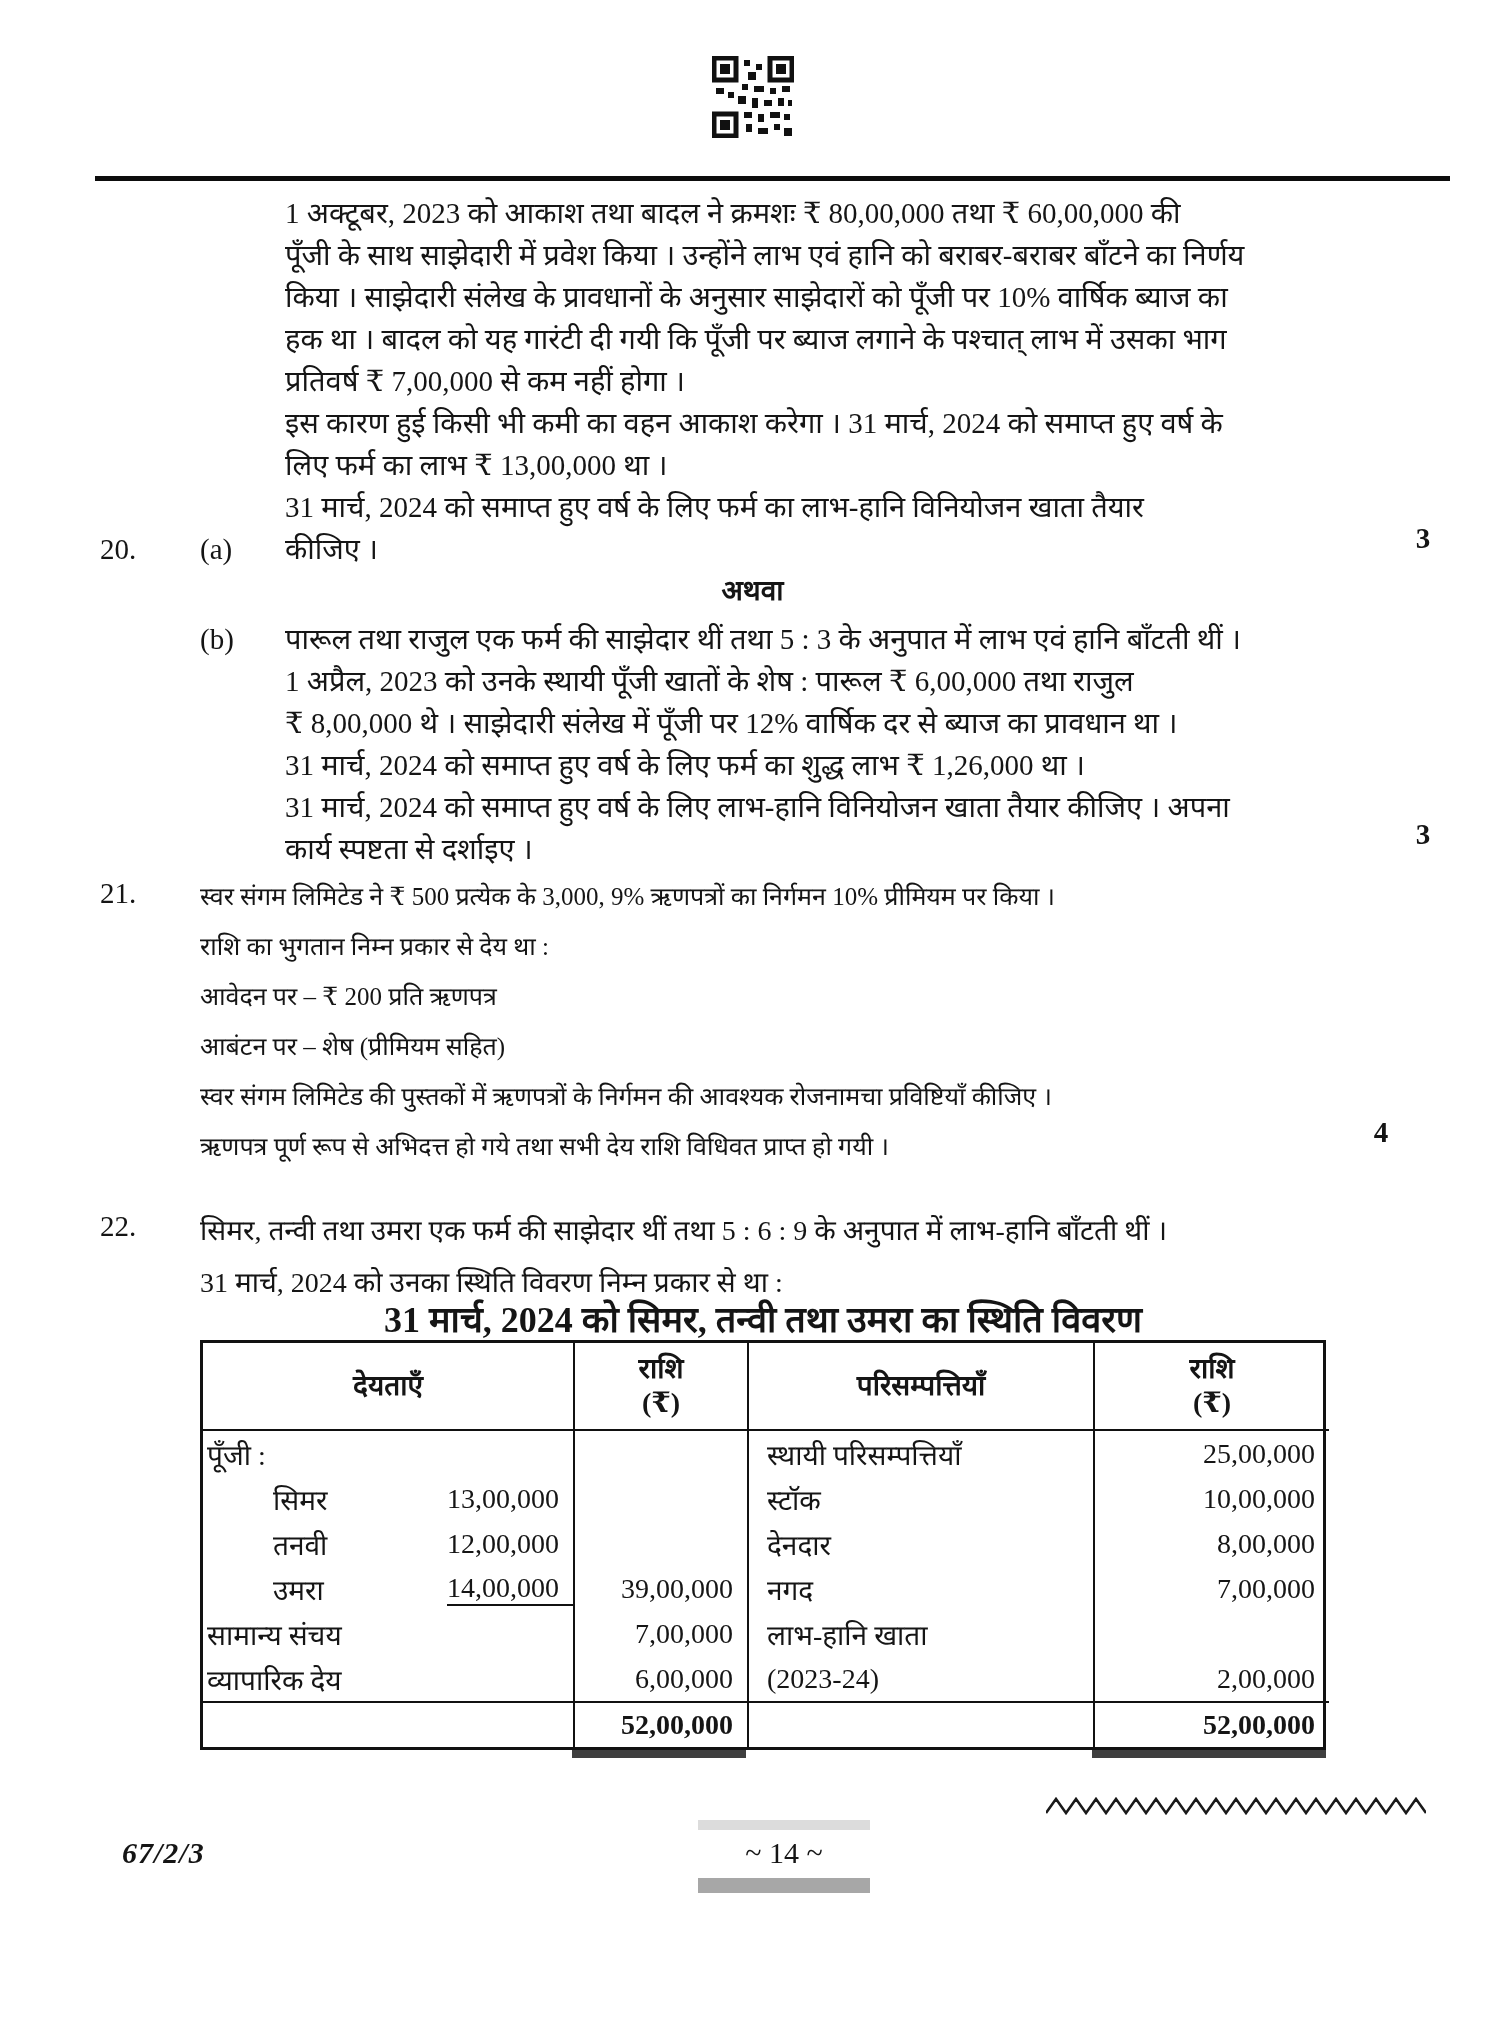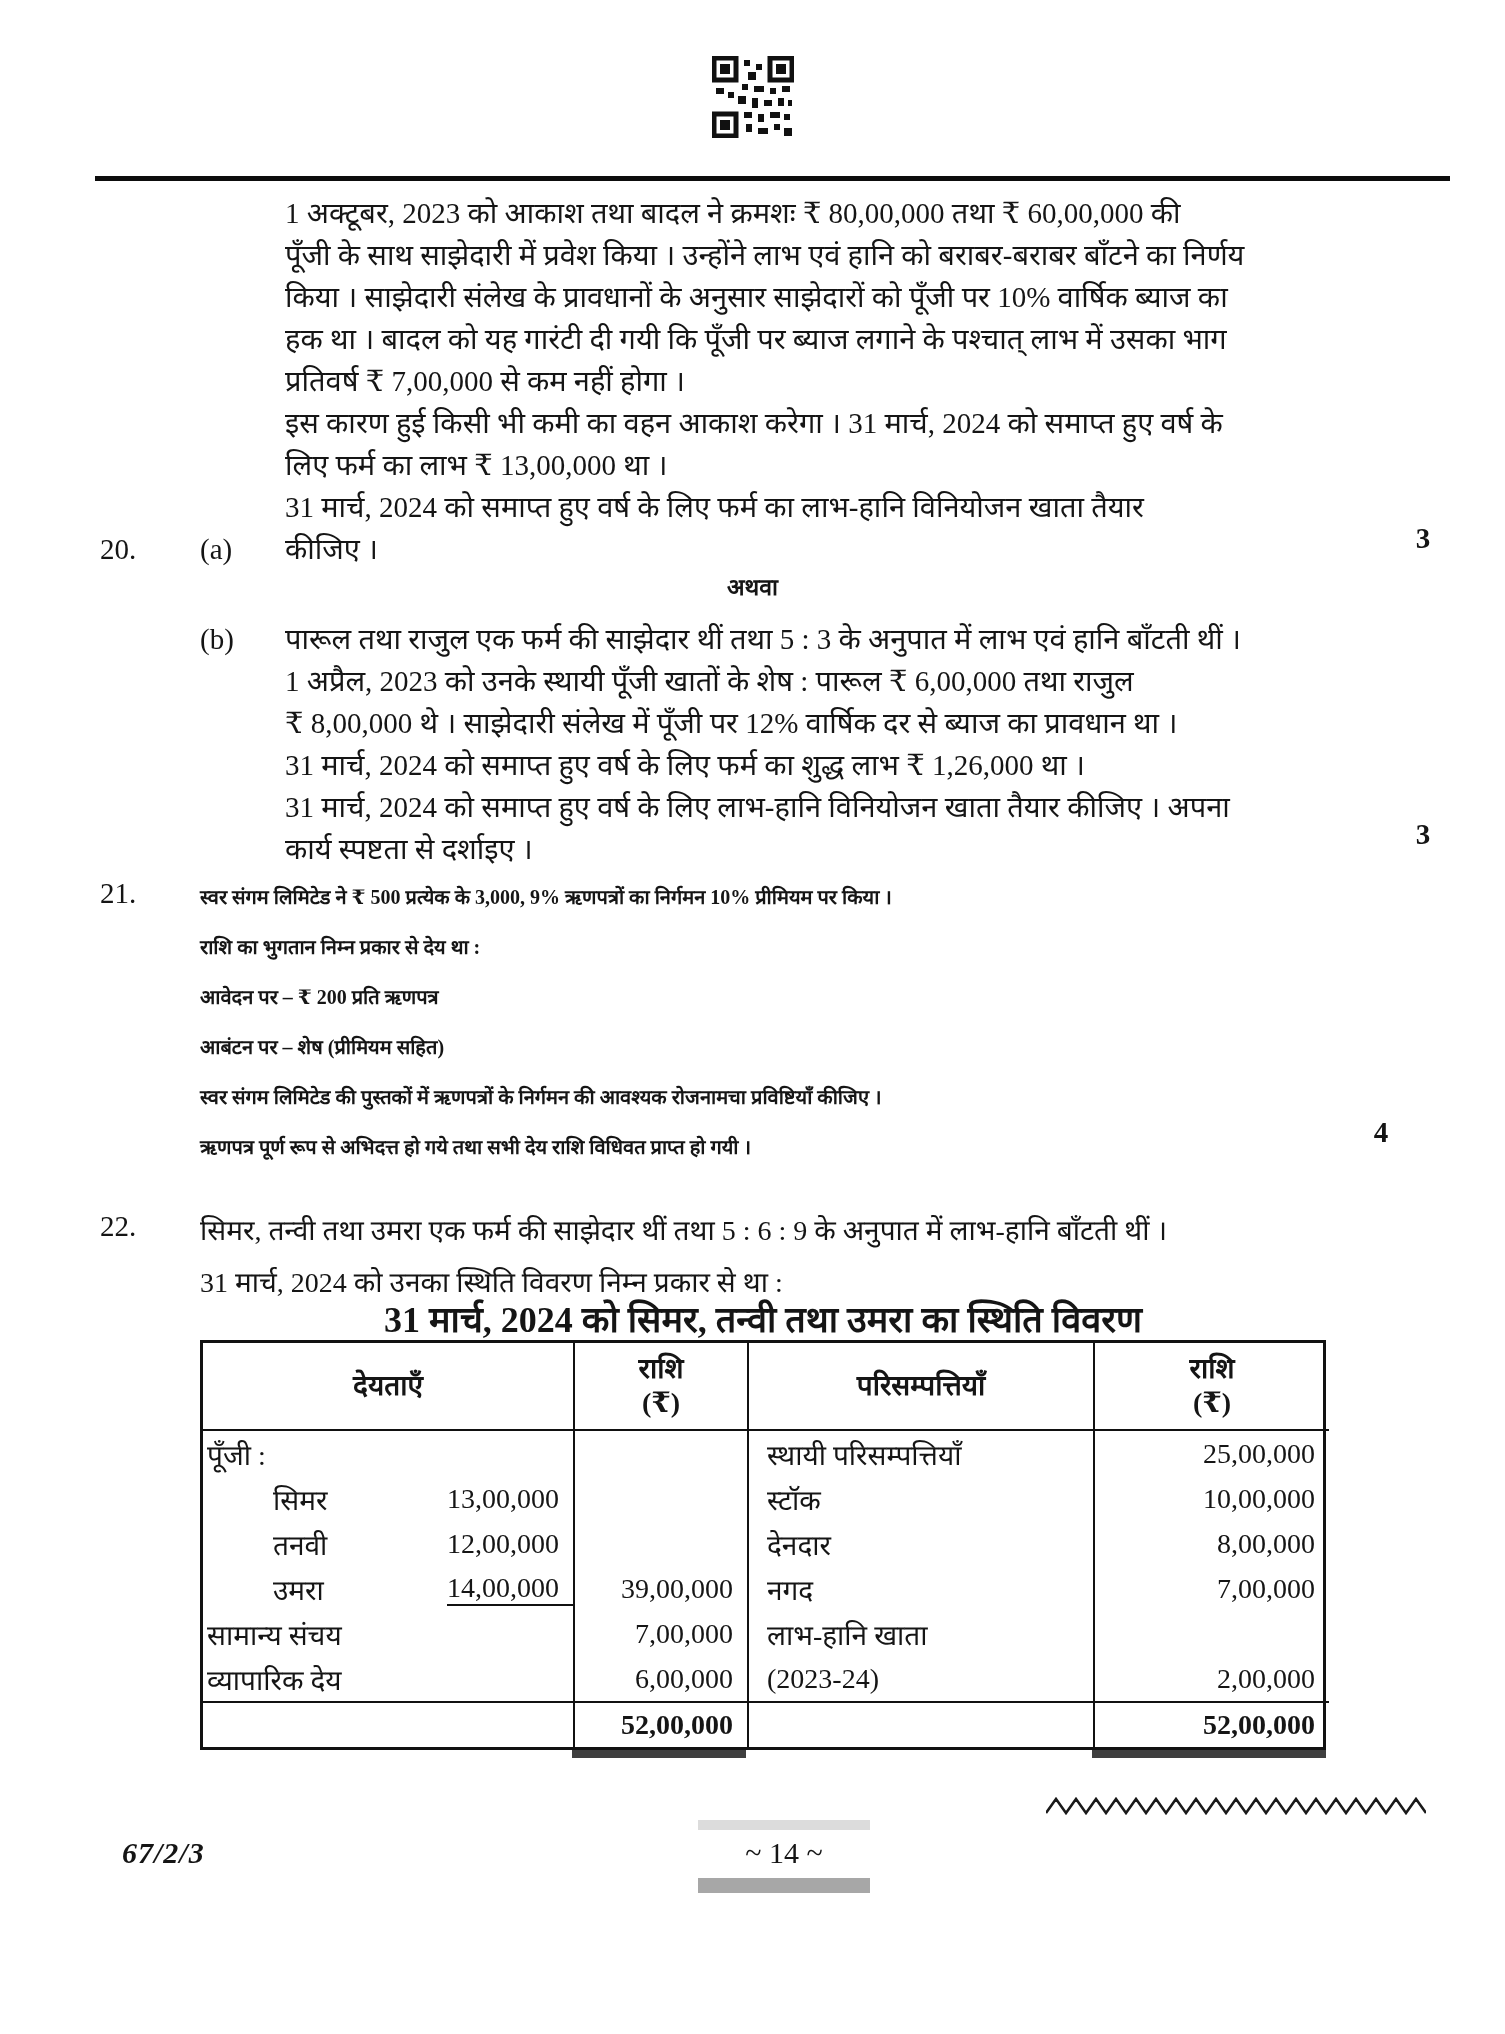--- a/index.html
+++ b/index.html
@@ -11,24 +11,24 @@
   
   .rule{position:absolute;left:95px;top:176px;width:1355px;height:5px;background:#0d0d0d;}
   
   .qr{position:absolute;left:712px;top:56px;width:82px;height:82px;}
   
   .qblock{position:absolute;left:100px;width:1345px;display:flex;align-items:flex-start;}
   .qnum{width:100px;flex:0 0 100px;font-size:29px;line-height:42px;}
   .plabel{width:85px;flex:0 0 85px;font-size:29px;line-height:42px;}
   .qtext{flex:1 1 auto;}
   .ln{font-size:29px;line-height:42px;white-space:nowrap;}
-  .ln50{font-size:20px;line-height:50px;white-space:nowrap;font-weight:bold;}
+  .ln50{font-size:25px;line-height:50px;white-space:nowrap;}
   .ln52{font-size:28px;line-height:52px;white-space:nowrap;}
   .or{position:absolute;left:0;top:570px;width:1505px;text-align:center;
-      font-size:23px;font-weight:bold;}
+      font-size:28px;font-weight:bold;}
   .mark{position:absolute;width:46px;text-align:center;font-size:29px;font-weight:600;}
   
   .tbl-title{position:absolute;left:200px;top:1294px;width:1126px;text-align:center;
       font-size:36px;font-weight:bold;}
   .bs-table{
     position:absolute;left:200px;top:1340px;width:1126px;
     display:grid;grid-template-columns:372px 174px 346px 234px;
     grid-template-rows:88px repeat(6,45px) 46px;
     border:3px solid #111;box-sizing:border-box;font-size:28px;
   }

